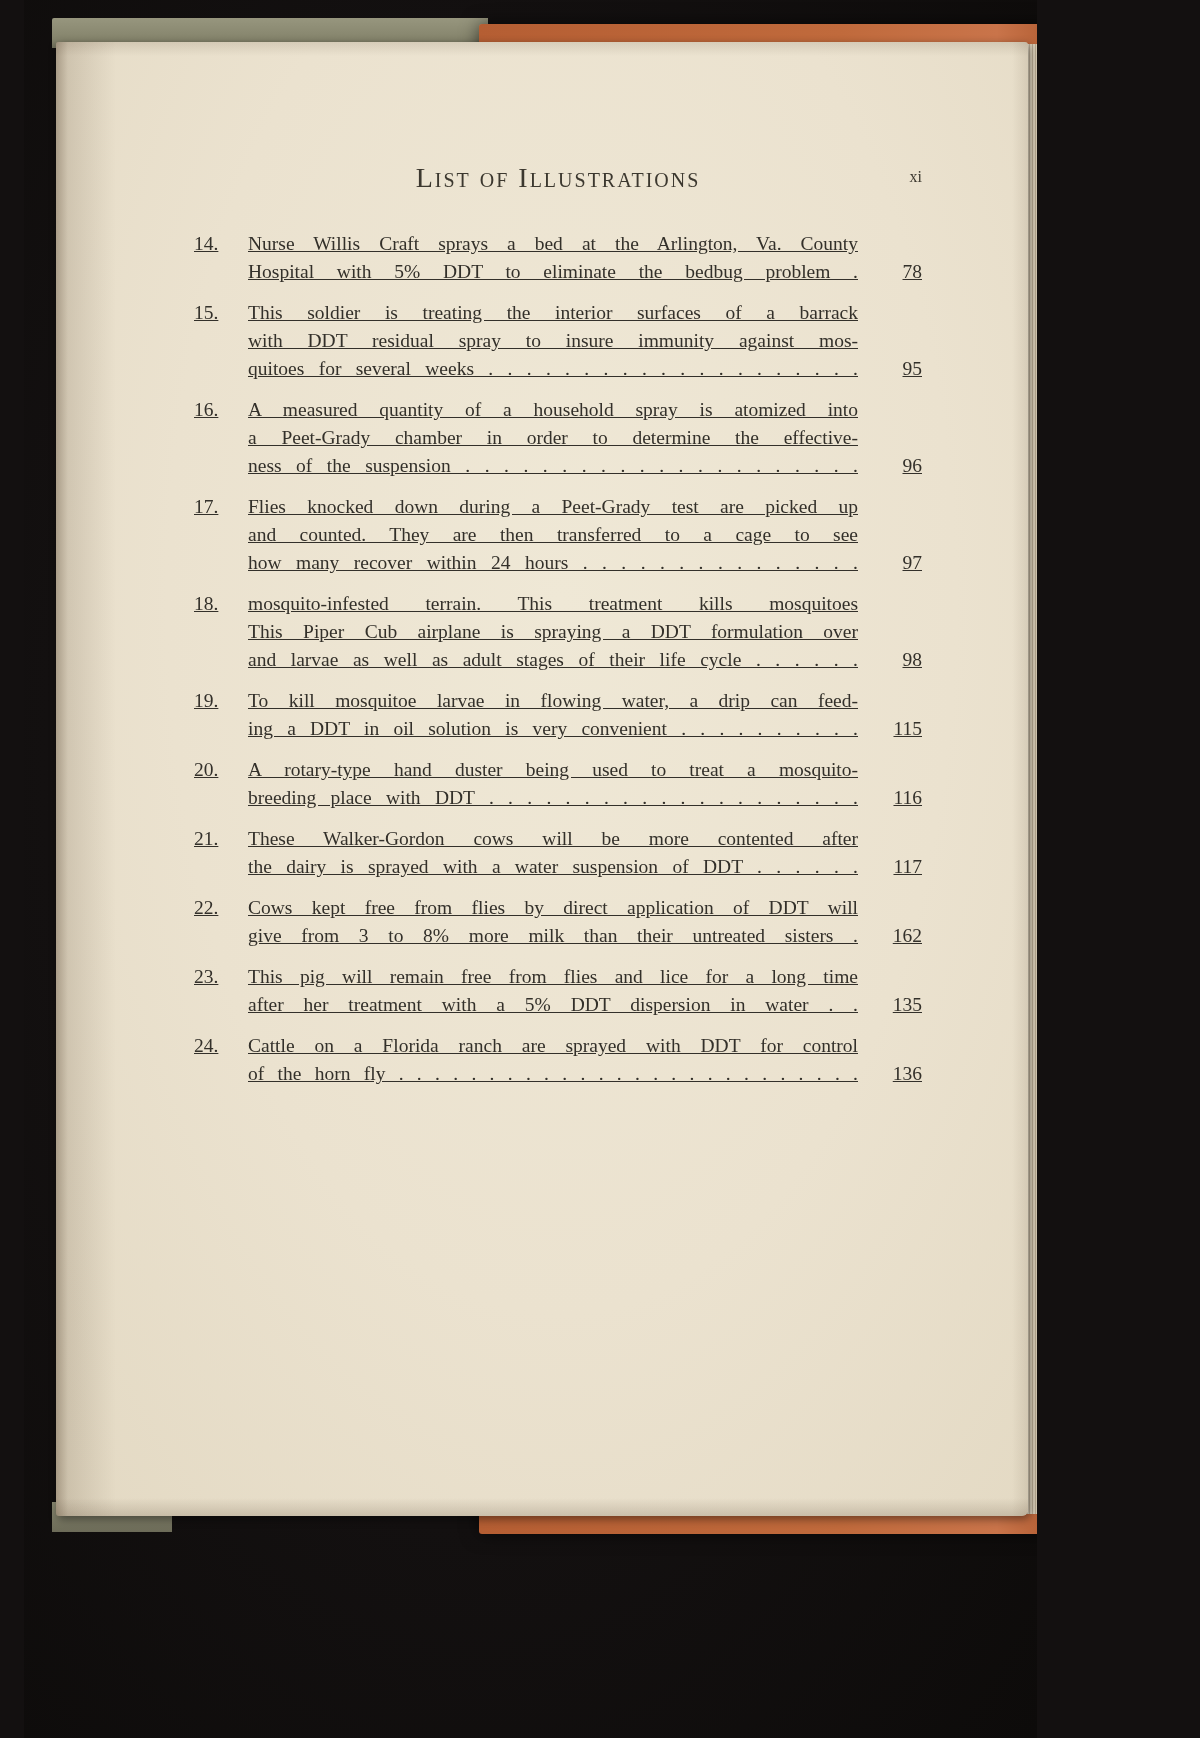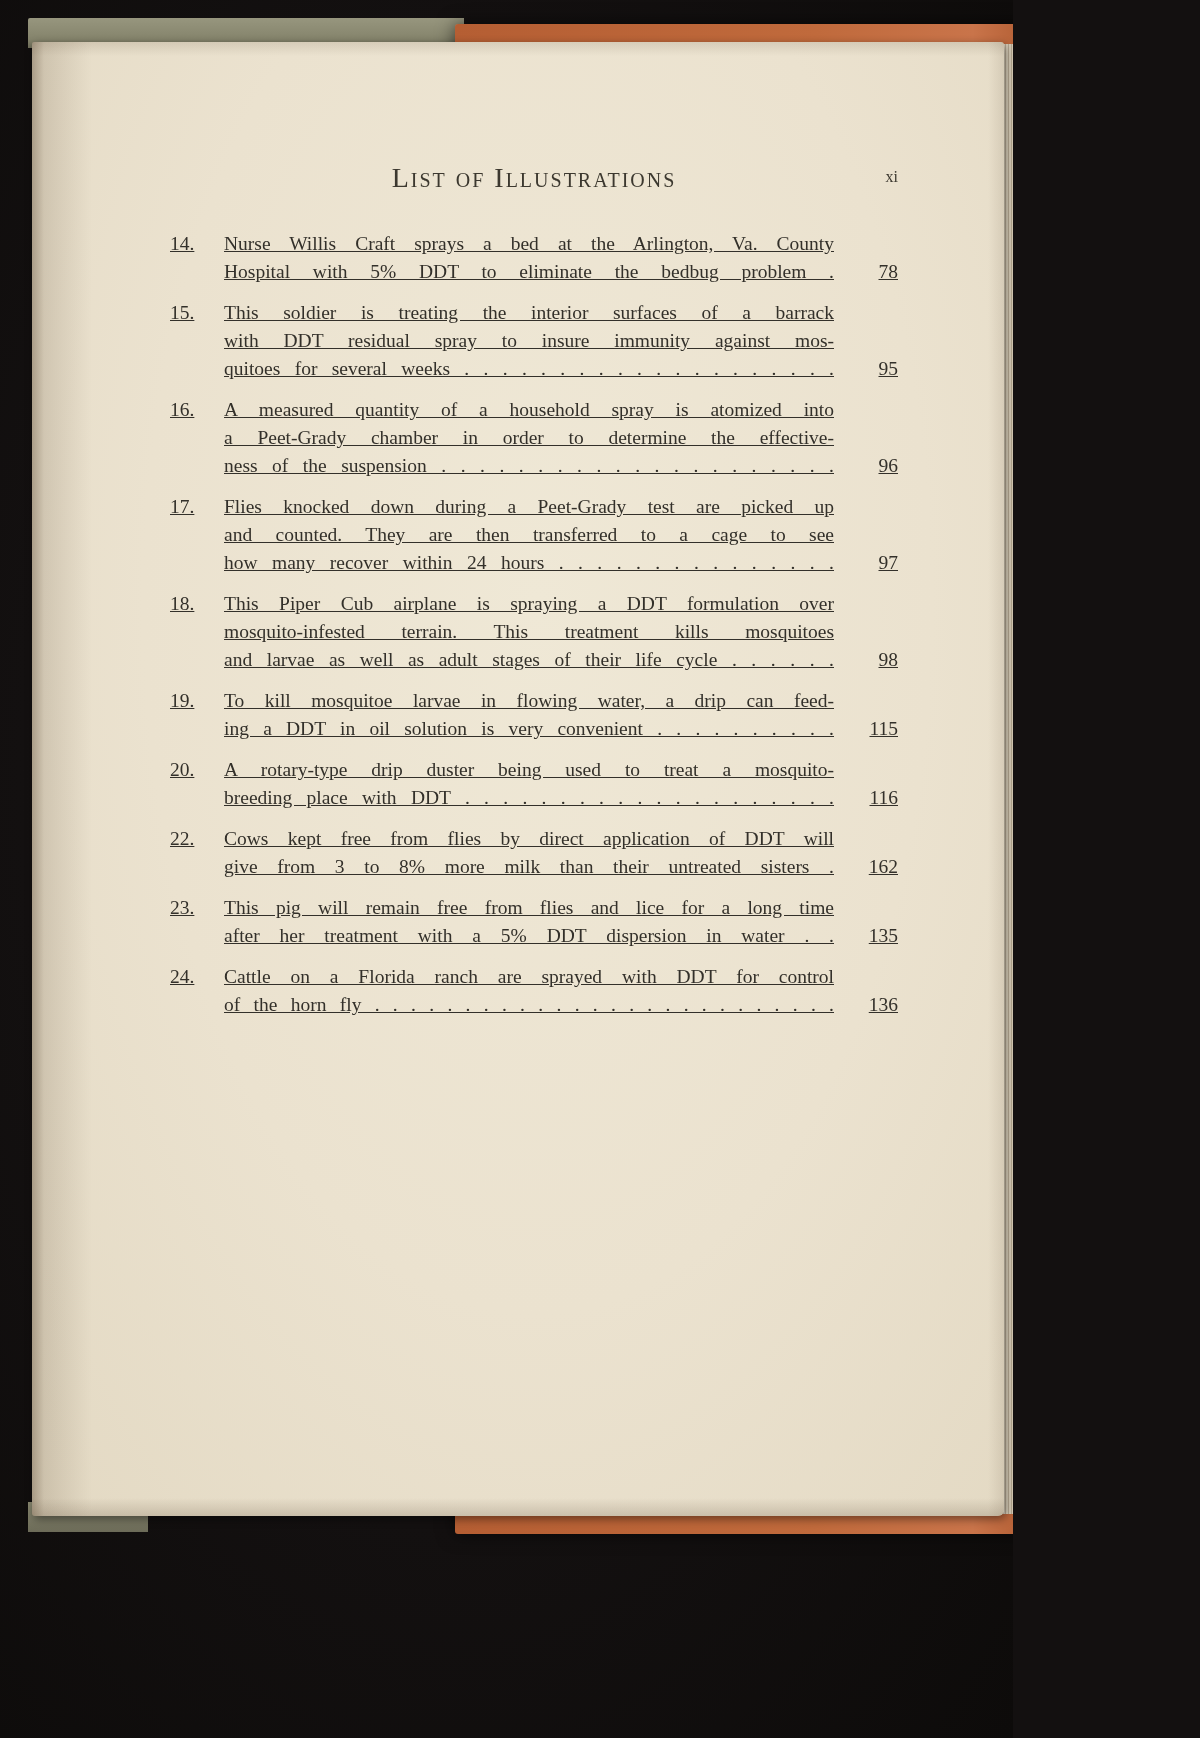--- a/index.html
+++ b/index.html
@@ -7,20 +7,21 @@
     padding: 0;
     background: #131010;
     font-family: "Liberation Serif", "DejaVu Serif", serif;
   }
   .scene {
     position: relative;
     width: 1013px;
     height: 1738px;
     background: radial-gradient(ellipse at 45% 45%, #1b1715 0%, #131010 55%, #0d0b0a 100%);
     overflow: hidden;
+    margin-left: 24px;
   }
   
   .cloth-top {
     position: absolute;
     left: 28px; top: 18px;
     width: 436px; height: 30px;
     background: linear-gradient(#97967e 0%, #85846c 70%, #6f6e59 100%);
     border-radius: 2px 0 0 0;
   }
   .cloth-bottom {
@@ -175,45 +176,53 @@
               <div class="line">Flies knocked down during a Peet-Grady test are picked up</div>
               <div class="line">and counted. They are then transferred to a cage to see</div>
               <div class="line">how many recover within 24 hours . . . . . . . . . . . . . . .</div>
             </div>
     <div class="pg">97</div>
   </div>
 
   <div class="entry">
     <div class="num">18.</div>
     <div class="text">
+              <div class="line">mosquito-infested terrain. This treatment kills mosquitoes</div>
               <div class="line">This Piper Cub airplane is spraying a DDT formulation over</div>
-              <div class="line">mosquito-infested terrain. This treatment kills mosquitoes</div>
               <div class="line">and larvae as well as adult stages of their life cycle . . . . . .</div>
             </div>
     <div class="pg">98</div>
   </div>
 
   <div class="entry">
     <div class="num">19.</div>
     <div class="text">
               <div class="line">To kill mosquitoe larvae in flowing water, a drip can feed-</div>
               <div class="line">ing a DDT in oil solution is very convenient . . . . . . . . . .</div>
             </div>
     <div class="pg">115</div>
   </div>
 
   <div class="entry">
     <div class="num">20.</div>
     <div class="text">
-              <div class="line">A rotary-type drip duster being used to treat a mosquito-</div>
+              <div class="line">A rotary-type hand duster being used to treat a mosquito-</div>
               <div class="line">breeding place with DDT . . . . . . . . . . . . . . . . . . . .</div>
             </div>
     <div class="pg">116</div>
   </div>
 
+  <div class="entry">
+    <div class="num">21.</div>
+    <div class="text">
+              <div class="line">These Walker-Gordon cows will be more contented after</div>
+              <div class="line">the dairy is sprayed with a water suspension of DDT . . . . . .</div>
+            </div>
+    <div class="pg">117</div>
+  </div>
 
   <div class="entry">
     <div class="num">22.</div>
     <div class="text">
               <div class="line">Cows kept free from flies by direct application of DDT will</div>
               <div class="line">give from 3 to 8% more milk than their untreated sisters .</div>
             </div>
     <div class="pg">162</div>
   </div>
 

